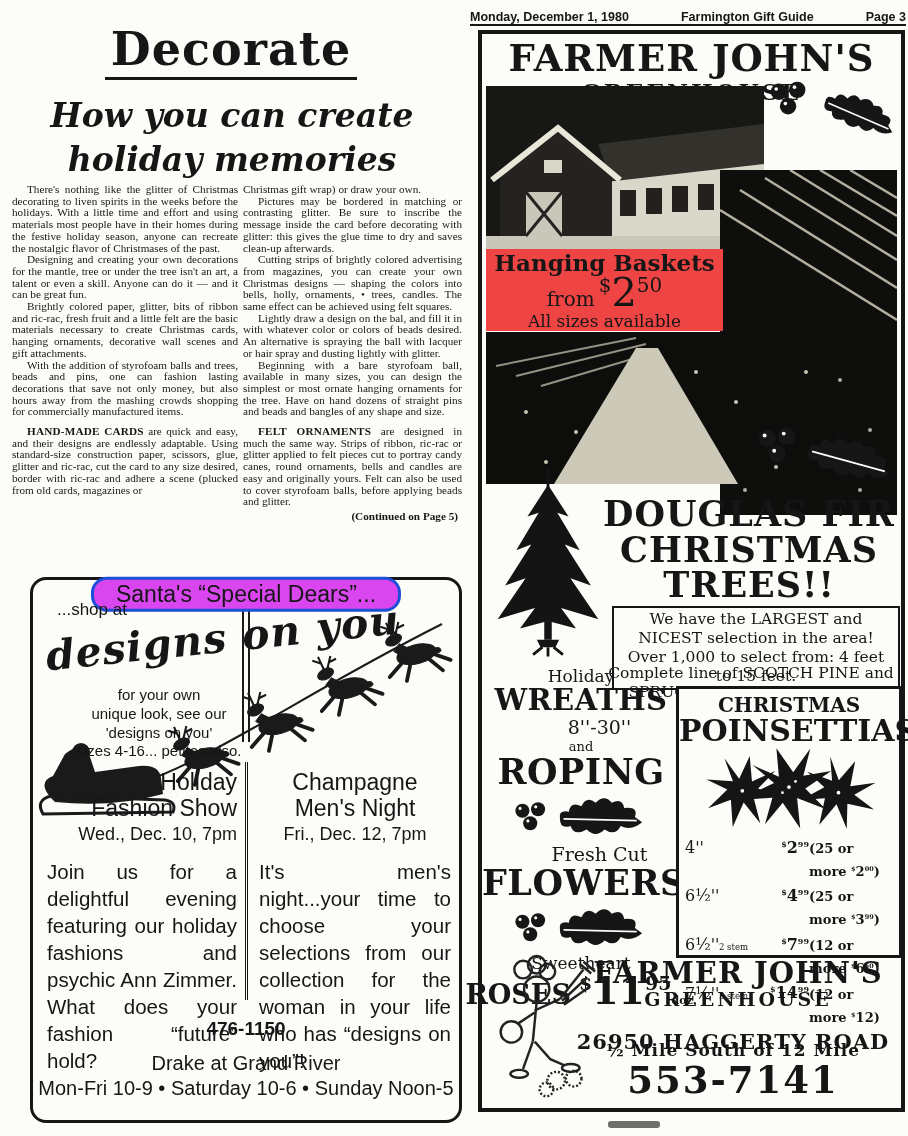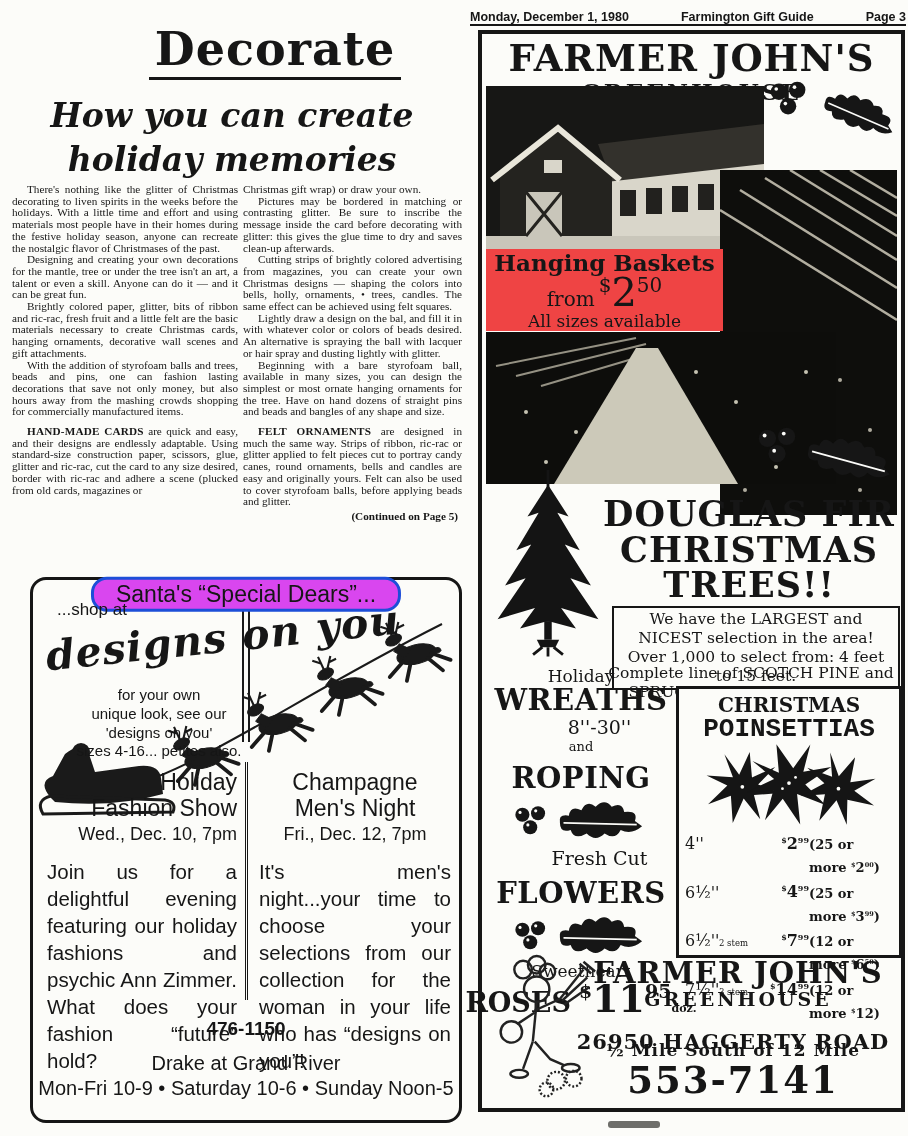--- a/index.html
+++ b/index.html
@@ -5,21 +5,21 @@
   html,body{margin:0;padding:0;background:#e8e8e4;}
   #page{position:relative;width:908px;height:1136px;background:#fcfcf9;color:#161616;overflow:hidden;
         font-family:"Liberation Serif",serif;}
   .abs{position:absolute;}
   .slab{font-family:"DejaVu Serif",serif;font-weight:bold;}
   
   #pghead{left:470px;top:5px;width:436px;height:19px;border-bottom:2px solid #161616;
           display:flex;justify-content:space-between;align-items:flex-end;
           font:bold 12.5px "Liberation Sans",sans-serif;}
   
-  #headline{left:0;top:22px;width:462px;text-align:center;padding-left:44px;}
+  #headline{left:0;top:22px;width:462px;text-align:center;}
   #headline span{display:inline-block;font:bold 46px "DejaVu Serif",serif;letter-spacing:1px;
           border-bottom:3px solid #161616;padding:0 6px 1px 6px;}
   #subhead{left:12px;top:94px;width:440px;text-align:center;
           font:bold italic 33px "DejaVu Serif",serif;font-style:italic;line-height:1.33;}
   .artcol{top:184px;width:226px;font-size:11.2px;line-height:11.7px;text-align:justify;}
   .artcol p{margin:0;text-indent:15px;}
   .artcol p.noindent{text-indent:0;}
   .artcol p.spaced{margin-top:8px;}
   .artcol b{letter-spacing:.2px;}
   #continued{text-align:right;font-weight:bold;padding-right:4px;margin-top:3px;}
@@ -51,30 +51,30 @@
   .supc{font-size:.5em;vertical-align:super;}
   #trees-head{left:118px;top:462px;width:298px;text-align:center;font-size:35px;line-height:1.02;letter-spacing:1px;}
   #trees-box{left:130px;top:572px;width:274px;border:2.5px solid #161616;padding:2px 5px;text-align:center;
          font-family:"DejaVu Serif",serif;font-size:15.5px;line-height:1.22;}
   #trees-also{left:126px;top:630px;width:286px;text-align:center;font-family:"DejaVu Serif",serif;font-size:15.5px;line-height:1.2;}
   #greens{left:0px;top:634px;width:198px;text-align:center;font-family:"DejaVu Serif",serif;line-height:1;}
   #greens .t17{font-size:17px;}
   #greens .t20{font-size:19px;margin-top:3px;margin-left:37px;}
   #greens .t13{font-size:13px;margin-top:3px;}
   #greens .big1{font-size:29px;font-weight:bold;margin-top:1px;letter-spacing:.5px;}
-  #greens .big2{font-size:29px;font-weight:bold;margin-top:11px;letter-spacing:.5px;}
+  #greens .big2{font-size:35px;font-weight:bold;margin-top:1px;letter-spacing:.5px;}
   .hollyrow{display:flex;justify-content:center;align-items:center;gap:4px;margin:3px 0 2px 0;}
   #roses-line{display:flex;justify-content:center;align-items:baseline;gap:8px;margin-top:4px;}
   #roses-line .rword{font-size:27px;font-weight:bold;}
   #roses-line .rnum{font-size:38px;font-weight:bold;line-height:.8;}
   #roses-line .rdoz{font-size:11px;}
   #poins{left:194px;top:652px;width:220px;height:266px;border:3px solid #161616;background:#fcfcf9;z-index:2;
          font-family:"DejaVu Serif",serif;text-align:center;}
   #poins .pt1{font-size:20px;font-weight:bold;margin-top:4px;}
-  #poins .pt2{font-size:26px;font-weight:bold;line-height:.95;font-family:Liberation Mono, monospace;}
+  #poins .pt2{font-size:30px;font-weight:bold;line-height:.95;}
   .prow{display:flex;align-items:baseline;padding:0 6px;font:bold 14.5px "DejaVu Serif",serif;line-height:21px;}
   .psize{width:34px;text-align:left;font-weight:normal;font-size:16px;}
   .pstem{width:34px;text-align:left;font-size:8.5px;font-weight:normal;}
   .pprice{width:56px;text-align:right;font-size:16px;}
   .pbulk{flex:1;text-align:left;font-size:13px;}
   #ff-name{left:100px;top:922px;width:312px;text-align:center;font-size:29px;letter-spacing:1px;}
   #ff-type{left:100px;top:954px;width:312px;text-align:center;font-size:19px;letter-spacing:3px;}
   #ff-addr{left:90px;top:995px;width:322px;text-align:center;font-size:21px;letter-spacing:1px;}
   #ff-dir{left:90px;top:1006px;width:322px;text-align:center;font-size:17px;letter-spacing:1px;}
   #ff-phone{left:90px;top:1024px;width:322px;text-align:center;font-size:37px;letter-spacing:2px;}

